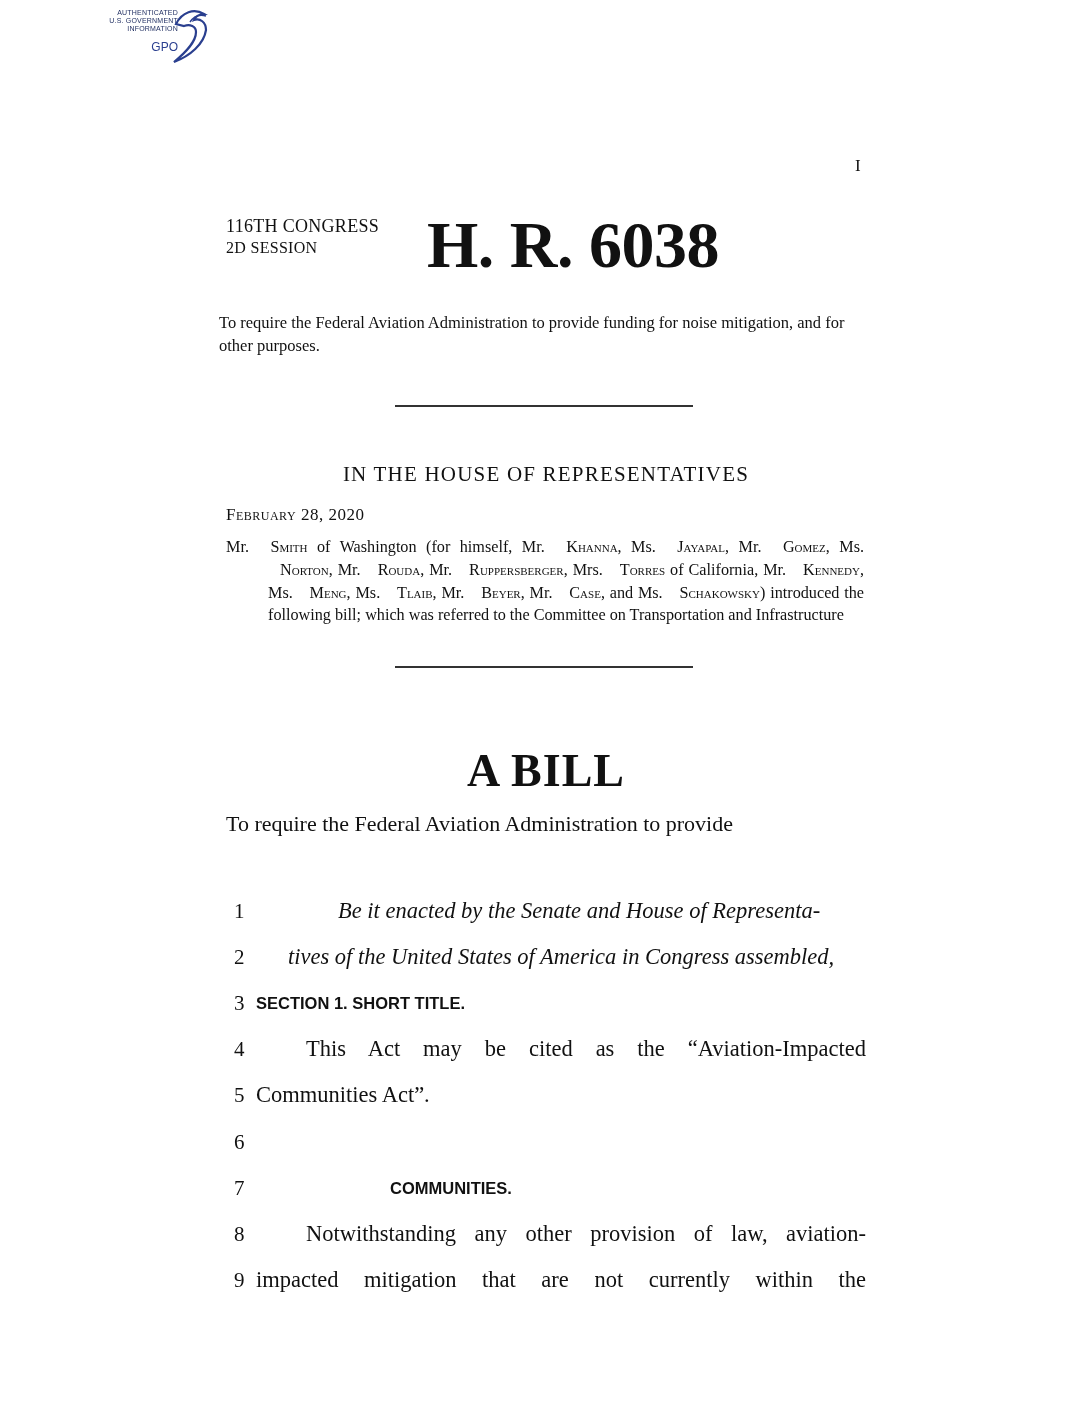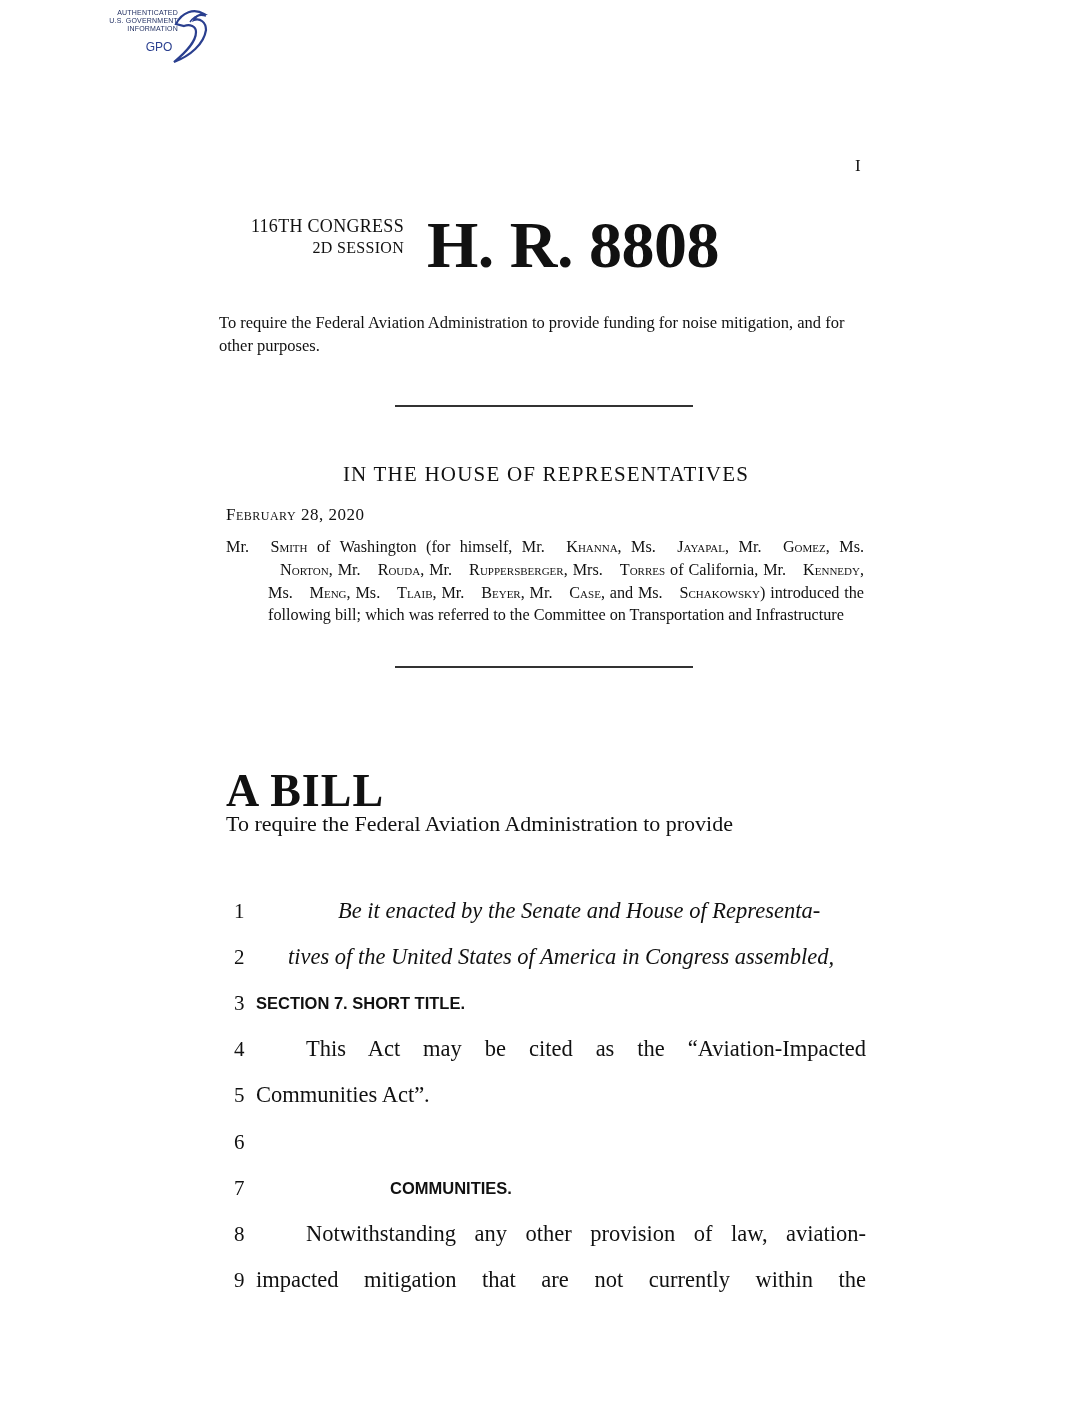--- a/index.html
+++ b/index.html
@@ -3,35 +3,35 @@
 <meta charset="utf-8">
 <style>
   html, body { margin:0; padding:0; background:#ffffff; }
   body { width:1088px; height:1408px; position:relative; overflow:hidden;
          font-family:"Liberation Serif","DejaVu Serif",serif; color:#111; }
   .abs { position:absolute; }
   .logo { left:88px; top:4px; width:125px; height:62px; }
   .logo-text { position:absolute; left:0; top:5px; width:90px; text-align:right;
                font-family:"Liberation Sans","DejaVu Sans",sans-serif; font-size:7px;
                line-height:8px; color:#1b2a5e; letter-spacing:0.2px; }
-  .logo-gpo { position:absolute; left:52px; top:36px; width:38px; text-align:center;
+  .logo-gpo { position:absolute; left:52px; top:36px; width:38px; text-align:right;
               font-family:"Liberation Sans","DejaVu Sans",sans-serif; font-size:12px; color:#2a3f8f; }
   .logo svg { position:absolute; left:82px; top:0; }
   .page-mark { left:855px; top:156px; font-size:17px; }
-  .congress { left:226px; top:215px; width:178px; text-align:right; font-size:18px; line-height:22px; letter-spacing:0.3px; }
+  .congress { left:226px; top:215px; width:178px; text-align:left; font-size:18px; line-height:22px; letter-spacing:0.3px; }
   .sc { font-variant:small-caps; }
   .billno { left:427px; top:207px; font-size:66px; font-weight:bold; letter-spacing:-0.5px; line-height:76px; }
   .purpose-top { left:219px; top:311px; width:640px; font-size:16.5px; line-height:23px;font-family:Liberation Serif, serif; }
   .rule { height:2px; background:#333; left:395px; width:298px; }
   .house { left:226px; top:462px; width:640px; text-align:center; font-size:21px; letter-spacing:1.2px; }
   .date { left:226px; top:505px; width:640px; text-align:left; font-size:17px; font-variant:small-caps; letter-spacing:0.5px; }
   .sponsors { left:226px; top:536px; width:638px; font-size:16.2px; line-height:22.8px; text-align:justify;
               padding-left:42px; text-indent:-42px; box-sizing:border-box; }
   .sponsors .sc { font-variant:small-caps;margin-left:12px; }
-  .abill { left:226px; top:764px; width:640px; font-size:46px; font-weight:bold; letter-spacing:1px; }
+  .abill { left:226px; top:744px; width:640px; text-align:center; font-size:46px; font-weight:bold; letter-spacing:1px; }
   .longtitle { left:226px; top:806px; width:640px; font-size:22px; line-height:36px; }
   .line { left:226px; width:640px; height:46px; display:flex; align-items:center; }
   .ln { width:30px; font-size:21px; text-align:left; padding-left:8px; box-sizing:border-box; flex:none; }
   .lt { flex:1; font-size:22.5px; white-space:nowrap; }
   .lt.justify { text-align:justify; text-align-last:justify; }
   .ital { font-style:italic;margin-left:32px; }
   .indent { padding-left:50px; }
   .hd { font-family:"Liberation Sans","DejaVu Sans",sans-serif; font-weight:bold; font-size:16.5px; }
   .hd-indent { padding-left:134px; }
 </style>
@@ -51,21 +51,21 @@
   </svg>
 </div>
 
 <div class="abs page-mark">I</div>
 
 <div class="abs congress">
   <div class="sc">116TH CONGRESS</div>
   <div class="sc" style="font-size:16px">2D SESSION</div>
 </div>
 
-<div class="abs billno">H. R. 8808</div>
+<div class="abs billno">H. R. 6038</div>
 
 <div class="abs purpose-top">To require the Federal Aviation Administration to provide funding for noise mitigation, and for other purposes.</div>
 
 <div class="abs rule" style="top:405px"></div>
 
 <div class="abs house">IN THE HOUSE OF REPRESENTATIVES</div>
 
 <div class="abs date">February 28, 2020</div>
 
 <div class="abs sponsors"><span>Mr. </span><span class="sc">Smith</span><span> of Washington (for himself, Mr. </span><span class="sc">Khanna</span><span>, Ms. </span><span class="sc">Jayapal</span><span>, Mr. </span><span class="sc">Gomez</span><span>, Ms. </span><span class="sc">Norton</span><span>, Mr. </span><span class="sc">Rouda</span><span>, Mr. </span><span class="sc">Ruppersberger</span><span>, Mrs. </span><span class="sc">Torres</span><span> of California, Mr. </span><span class="sc">Kennedy</span><span>, Ms. </span><span class="sc">Meng</span><span>, Ms. </span><span class="sc">Tlaib</span><span>, Mr. </span><span class="sc">Beyer</span><span>, Mr. </span><span class="sc">Case</span><span>, and Ms. </span><span class="sc">Schakowsky</span><span>) introduced the following bill; which was referred to the Committee on Transportation and Infrastructure</span></div>
@@ -81,21 +81,21 @@
 <div class="abs line" style="top:888px">
   <span class="ln">1</span>
   <span class="lt ital indent">Be it enacted by the Senate and House of Representa-</span>
 </div>
 <div class="abs line" style="top:934px">
   <span class="ln">2</span>
   <span class="lt ital">tives of the United States of America in Congress assembled,</span>
 </div>
 <div class="abs line" style="top:980px">
   <span class="ln">3</span>
-  <span class="lt hd">SECTION 7. SHORT TITLE.</span>
+  <span class="lt hd">SECTION 1. SHORT TITLE.</span>
 </div>
 <div class="abs line" style="top:1026px">
   <span class="ln">4</span>
   <span class="lt indent justify">This Act may be cited as the “Aviation-Impacted</span>
 </div>
 <div class="abs line" style="top:1072px">
   <span class="ln">5</span>
   <span class="lt">Communities Act”.</span>
 </div>
 <div class="abs line" style="top:1119px">

